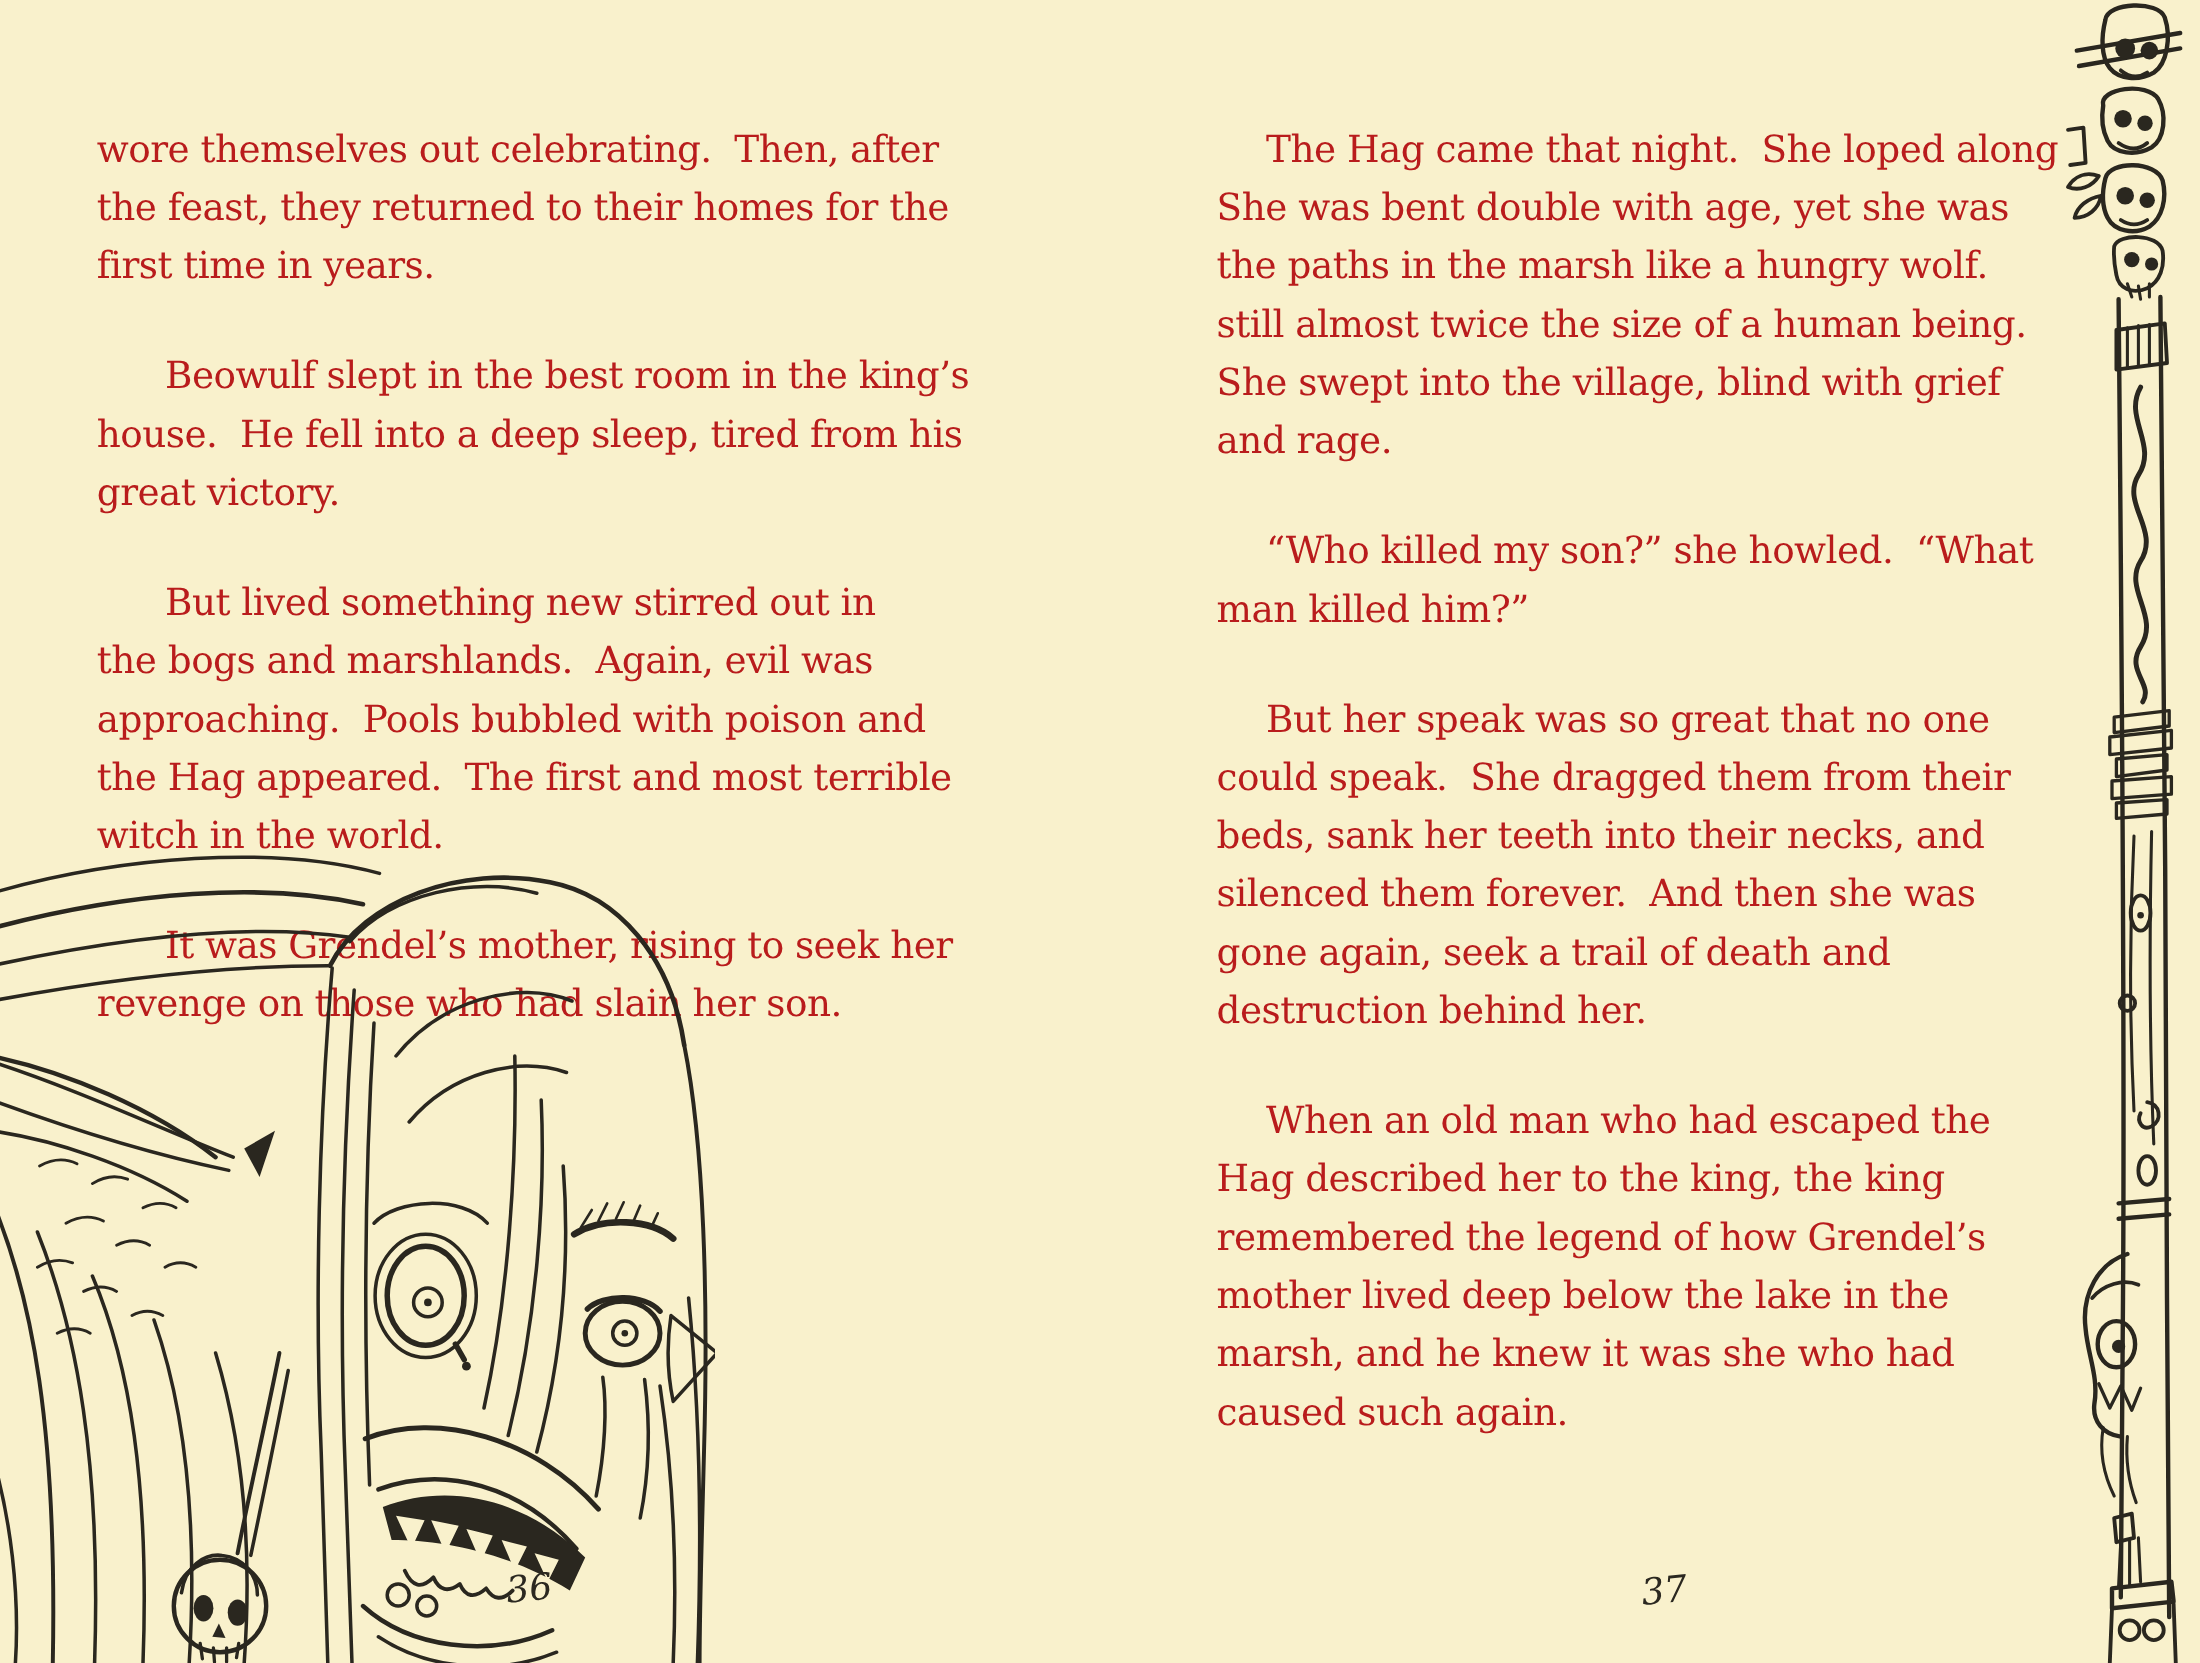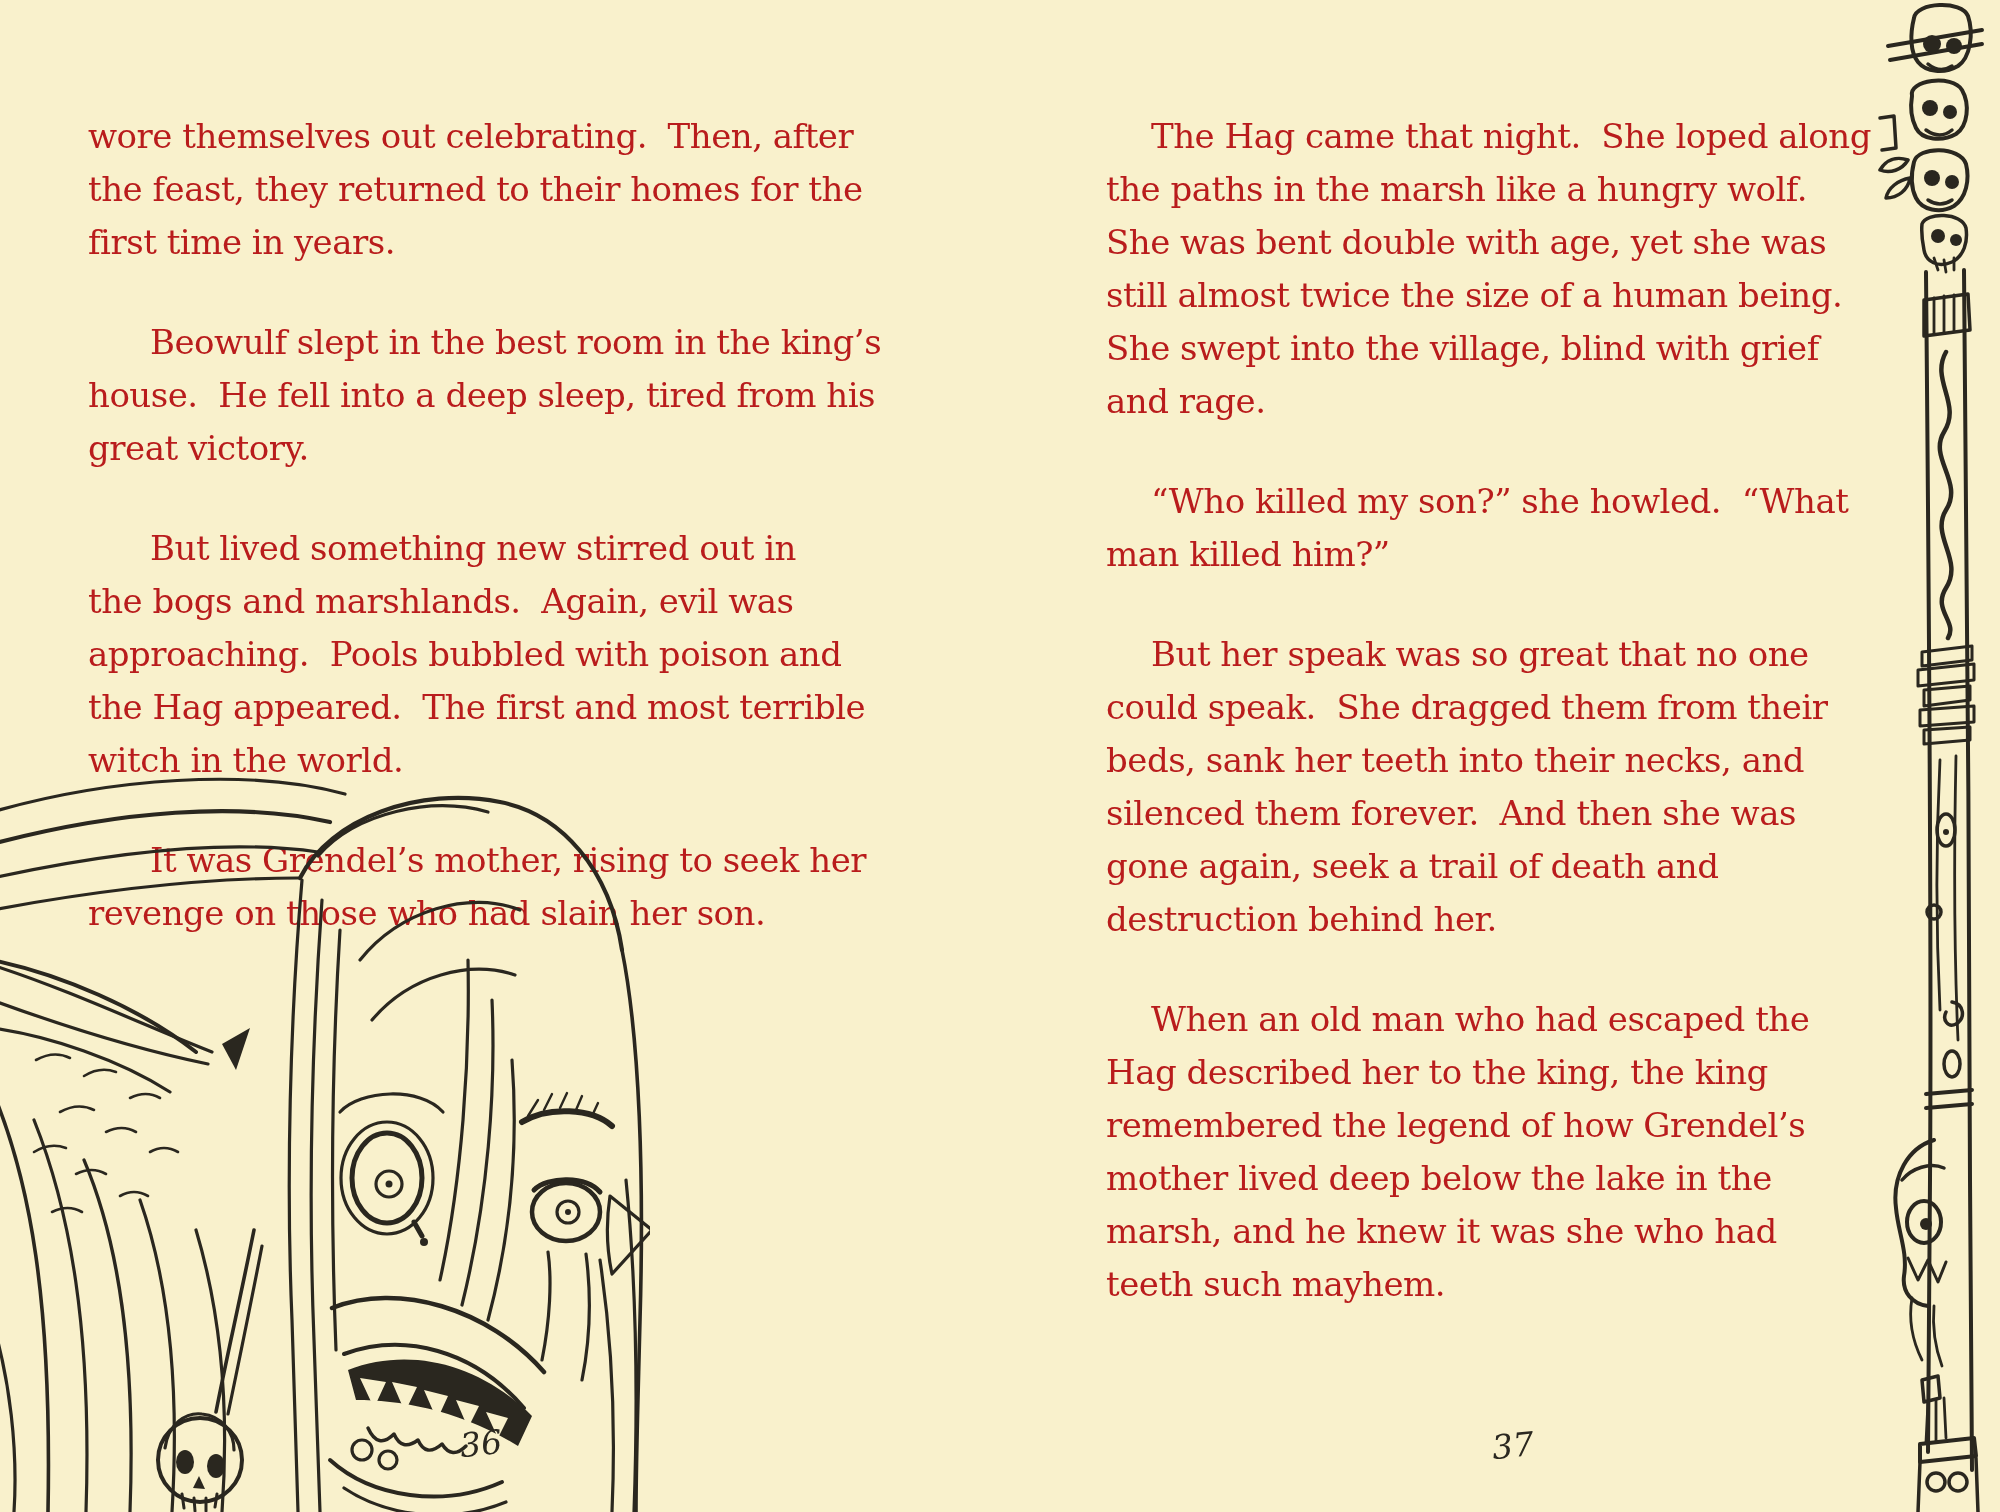--- a/index.html
+++ b/index.html
@@ -66,22 +66,22 @@
         <div class="text-line">revenge on those who had slain her son.</div>
       </div>
     </div>
     <div class="page-num left">36</div>
   </div>
 
   <div class="page-right">
     <div class="text-col">
       <div class="para">
         <div class="text-line indent">The Hag came that night.  She loped along</div>
+        <div class="text-line">She was bent double with age, yet she was</div>
         <div class="text-line">the paths in the marsh like a hungry wolf.</div>
-        <div class="text-line">She was bent double with age, yet she was</div>
         <div class="text-line">still almost twice the size of a human being.</div>
         <div class="text-line">She swept into the village, blind with grief</div>
         <div class="text-line">and rage.</div>
       </div>
       <div class="para">
         <div class="text-line indent">“Who killed my son?” she howled.  “What</div>
         <div class="text-line">man killed him?”</div>
       </div>
       <div class="para">
         <div class="text-line indent">But her speak was so great that no one</div>
@@ -90,21 +90,21 @@
         <div class="text-line">silenced them forever.  And then she was</div>
         <div class="text-line">gone again, seek a trail of death and</div>
         <div class="text-line">destruction behind her.</div>
       </div>
       <div class="para">
         <div class="text-line indent">When an old man who had escaped the</div>
         <div class="text-line">Hag described her to the king, the king</div>
         <div class="text-line">remembered the legend of how Grendel’s</div>
         <div class="text-line">mother lived deep below the lake in the</div>
         <div class="text-line">marsh, and he knew it was she who had</div>
-        <div class="text-line">teeth such mayhem.</div>
+        <div class="text-line">caused such again.</div>
       </div>
     </div>
     <div class="page-num right">37</div>
   </div>
 
   <svg class="illus hag" viewBox="0 0 650 752" width="650" height="752" aria-hidden="true">
     <g stroke="#2a271f" fill="none" stroke-width="3.2" stroke-linecap="round" stroke-linejoin="round">
 
       <path d="M-8,52 C110,18 250,8 345,34"></path>
       <path d="M-8,84 C120,50 240,42 330,62" stroke-width="4.2"></path>

